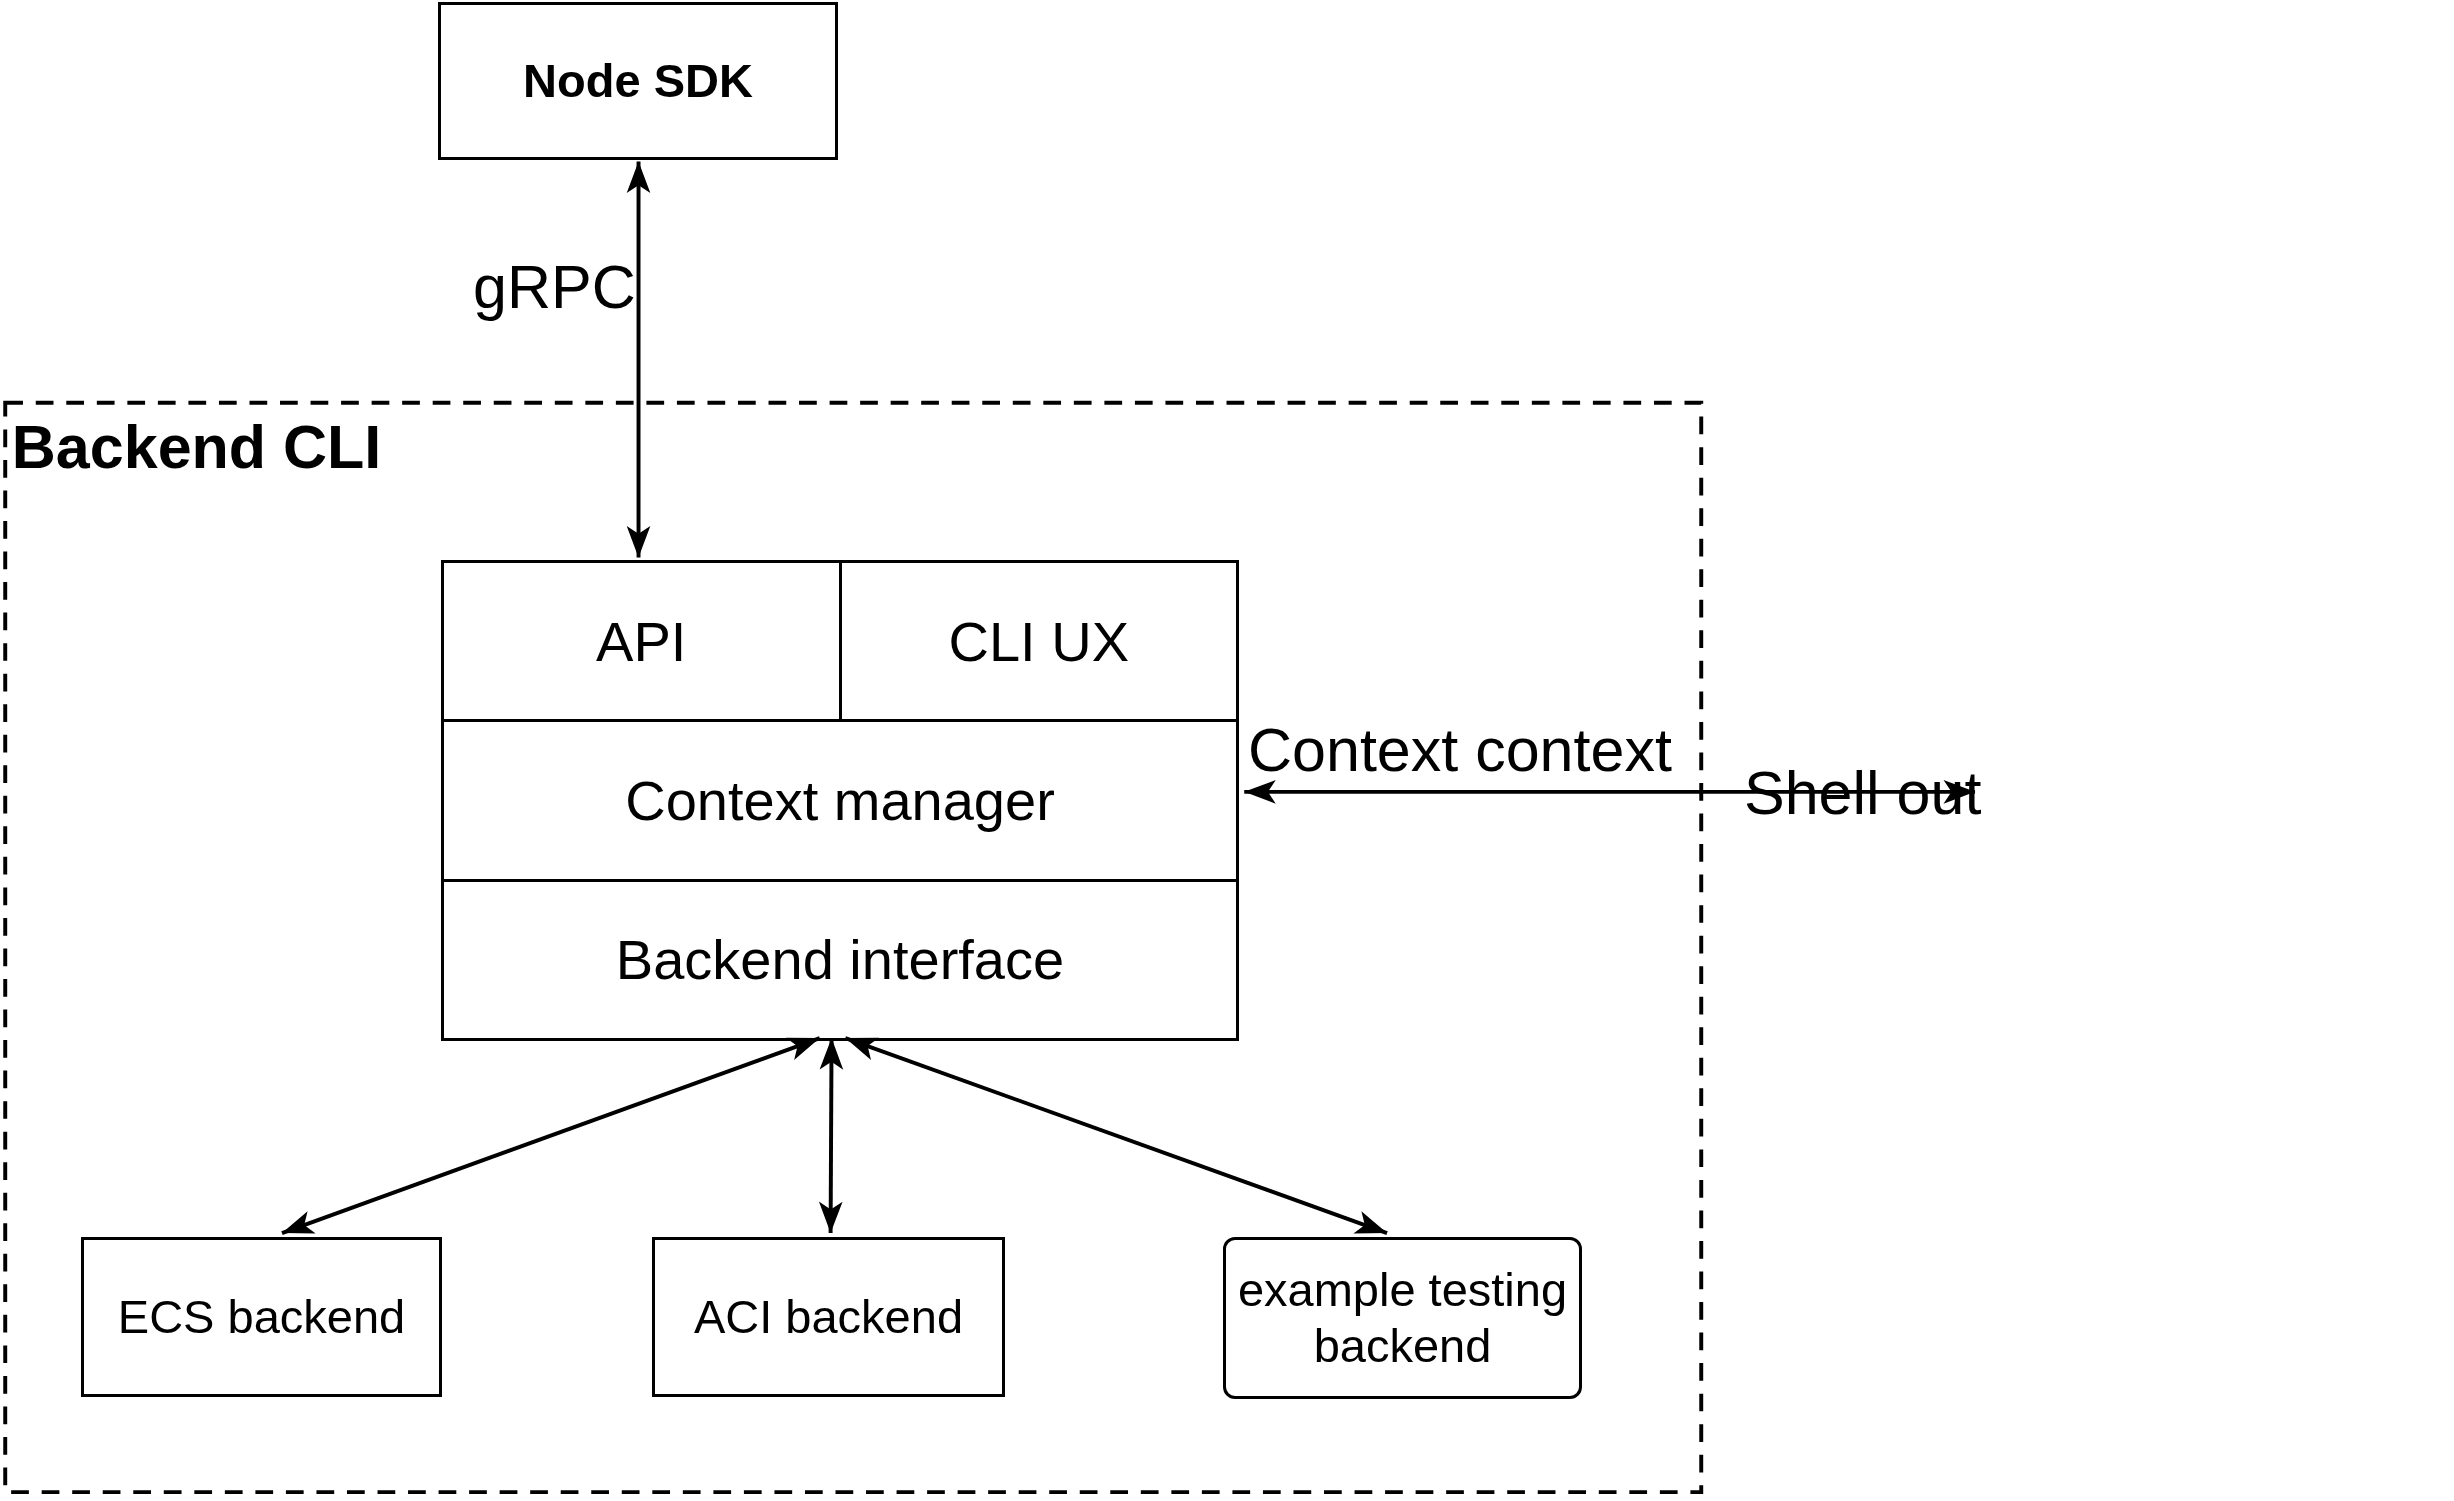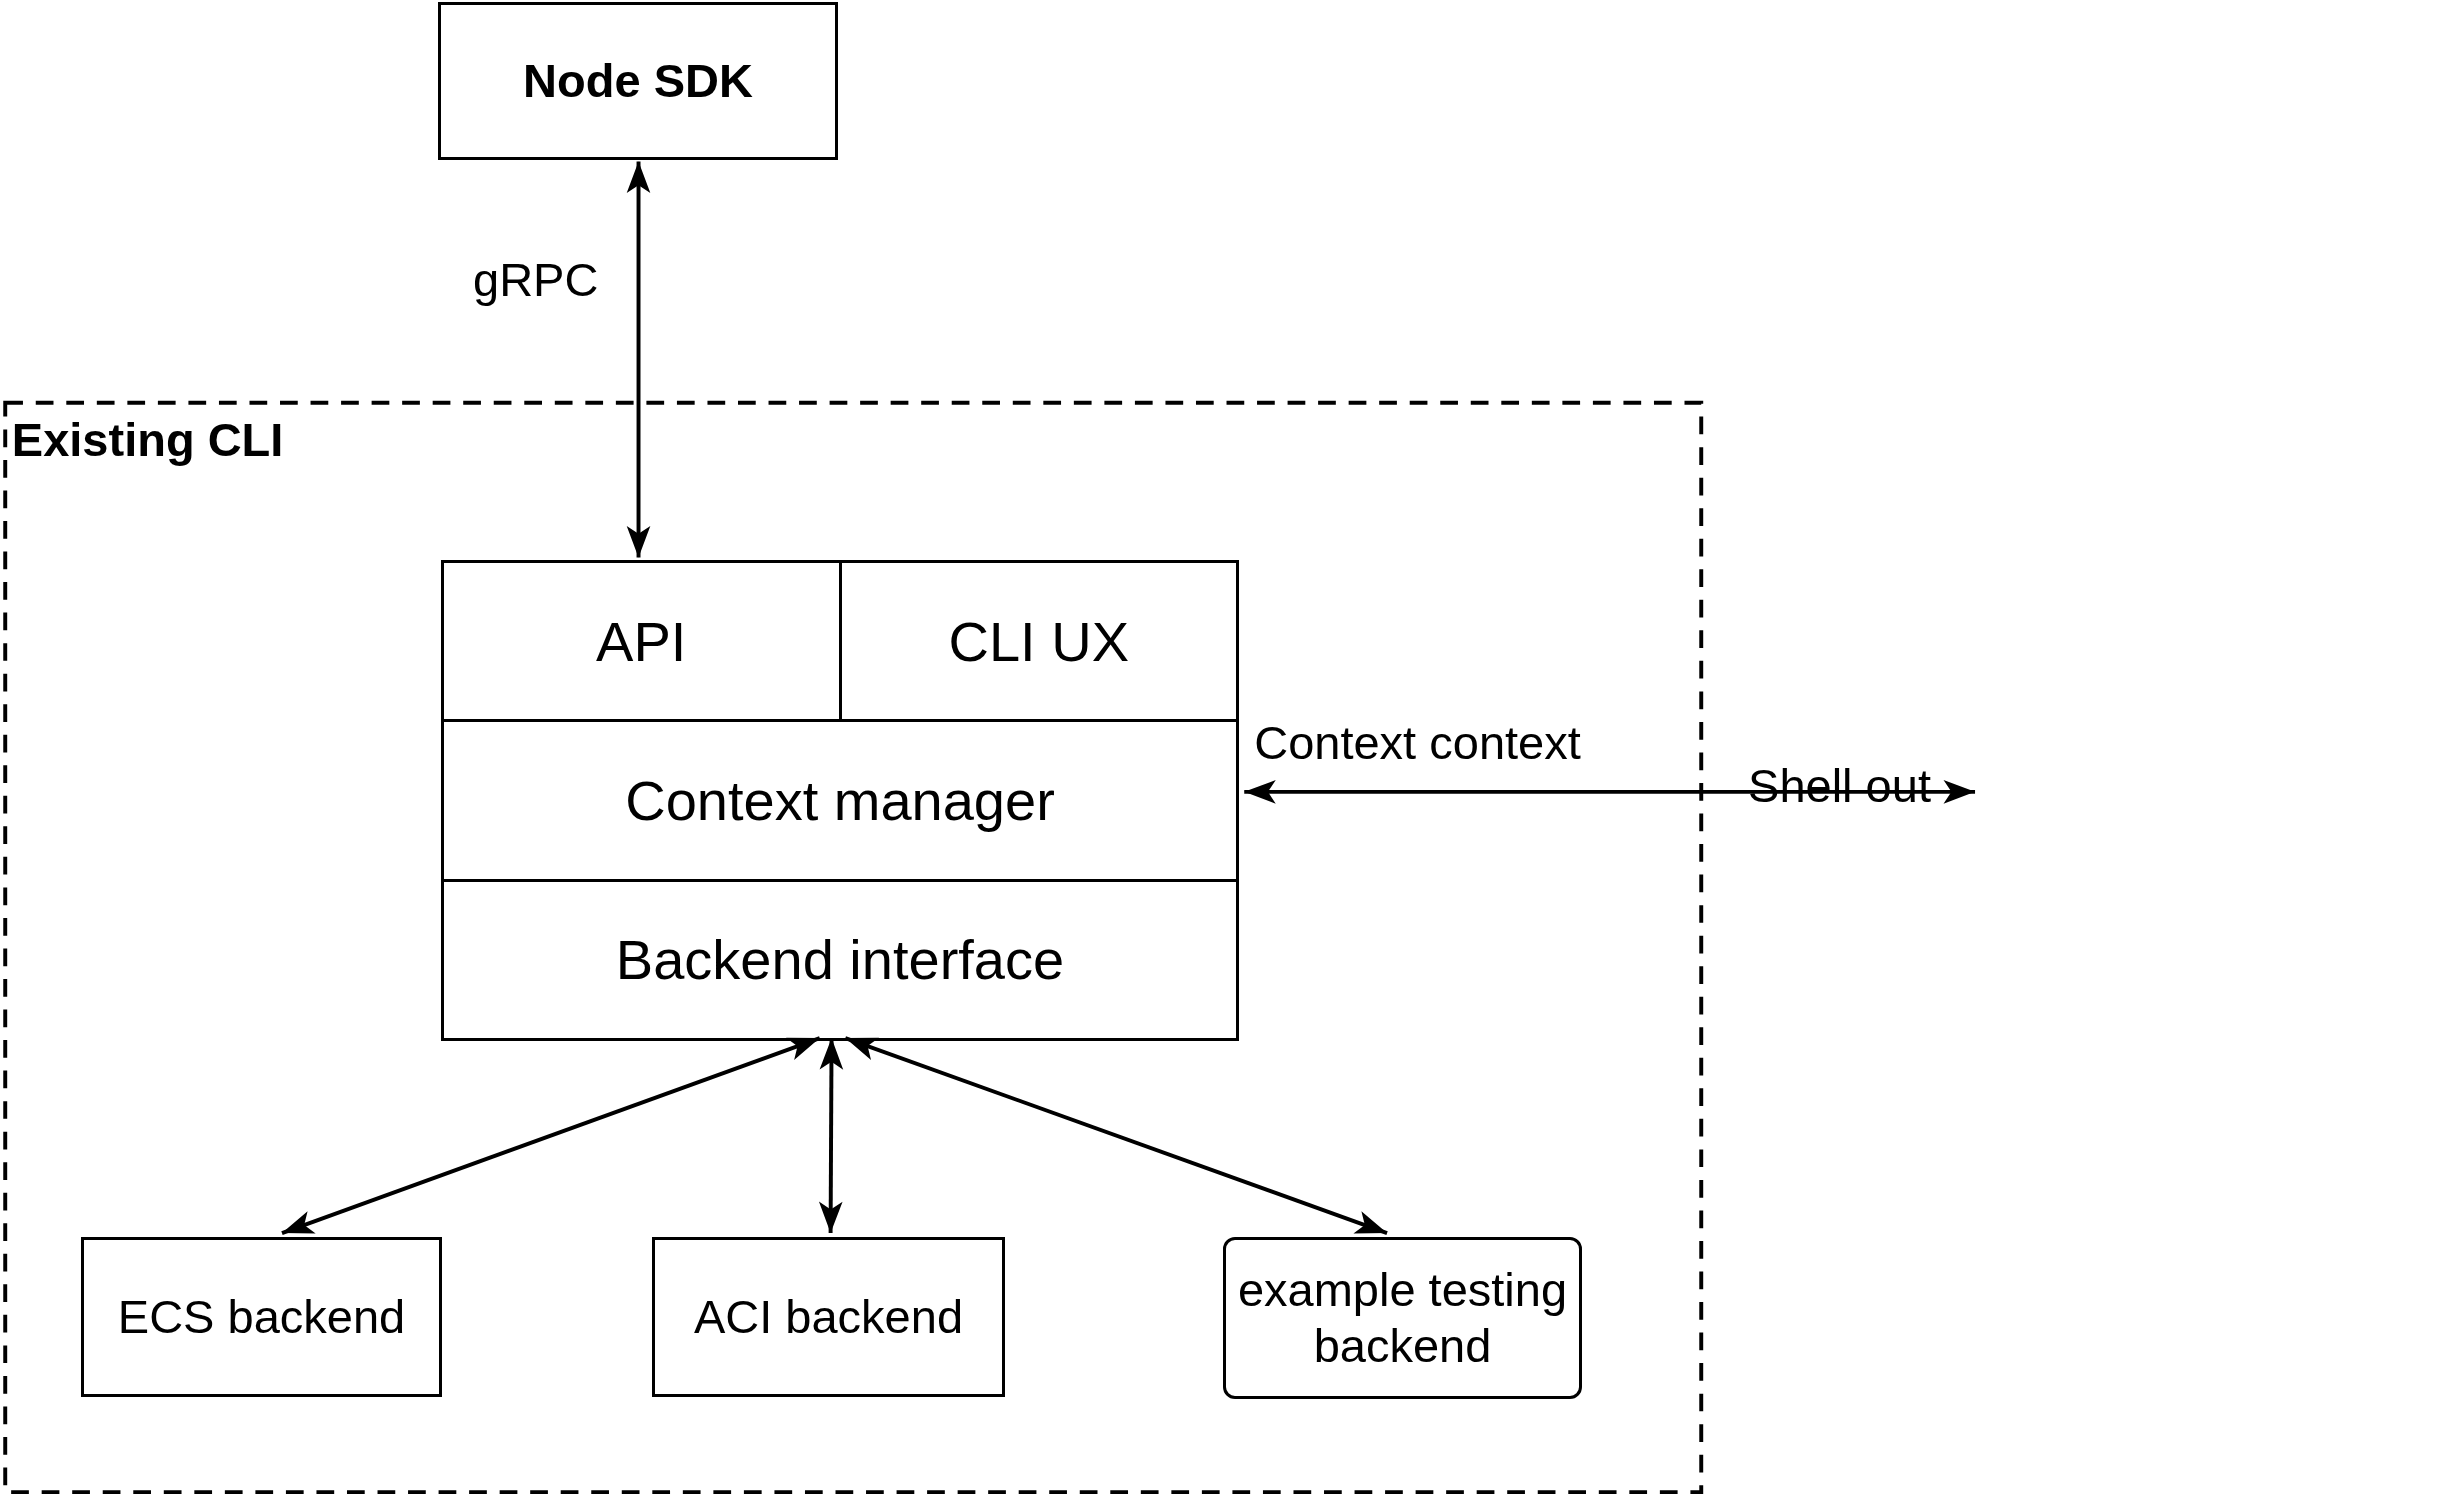--- a/index.html
+++ b/index.html
@@ -57,21 +57,21 @@
     flex: 1 1 0;
     display: flex;
     align-items: center;
     justify-content: center;
   }
   .cell-right { border-left: 3.9px solid #000000; }
   .row-lower { border-top: 3.9px solid #000000; }
 
   .edge-label {
     position: absolute;
-    font-size: 47px;
+    font-size: 61px;
     line-height: 1.1;
     white-space: nowrap;
     z-index: 3;
     background: transparent;
   }
   .centered { text-align: center; }
 </style>
 </head>
 <body>
 
@@ -94,21 +94,21 @@
 
     <line x1="844" y1="1054" x2="843" y2="1252" stroke="#000000" stroke-width="4" marker-start="url(#arrow)" marker-end="url(#arrow)"></line>
 
     <line x1="858" y1="1054" x2="1408" y2="1252" stroke="#000000" stroke-width="4" marker-start="url(#arrow)" marker-end="url(#arrow)"></line>
   </svg>
 
   <div class="box bold" style="left:438px; top:2px; width:400px; height:158px;">
     <span>Node SDK</span>
   </div>
 
-  <div class="edge-label bold" style="left:11.8px; top:414px;">Existing CLI</div>
+  <div class="edge-label bold" style="left:11.8px; top:414px;">Backend CLI</div>
 
   <div class="edge-label" style="left:473px; top:254px;">gRPC</div>
 
   <div class="box core" style="left:441px; top:560px; width:798px; height:481px;">
     <div class="core-row core-top">
       <div class="core-cell">
         <span>API</span>
       </div>
       <div class="core-cell cell-right">
         <span>CLI UX</span>

